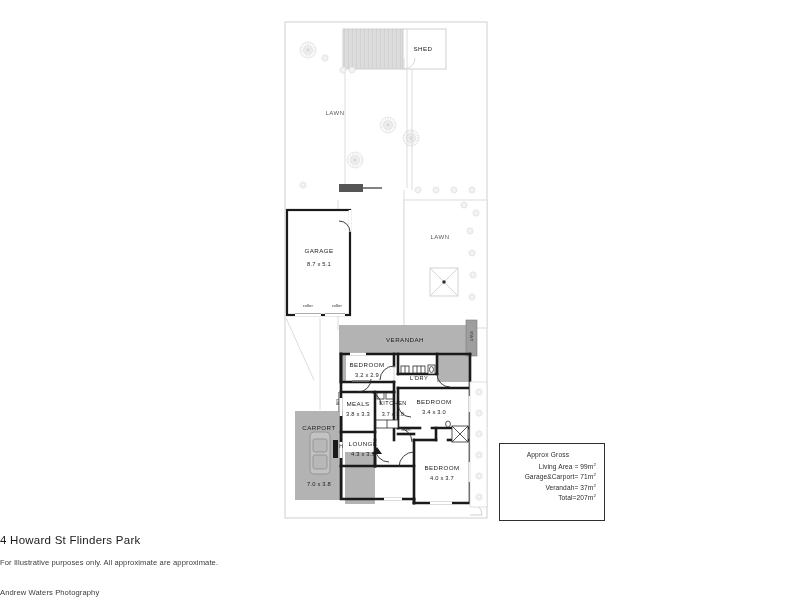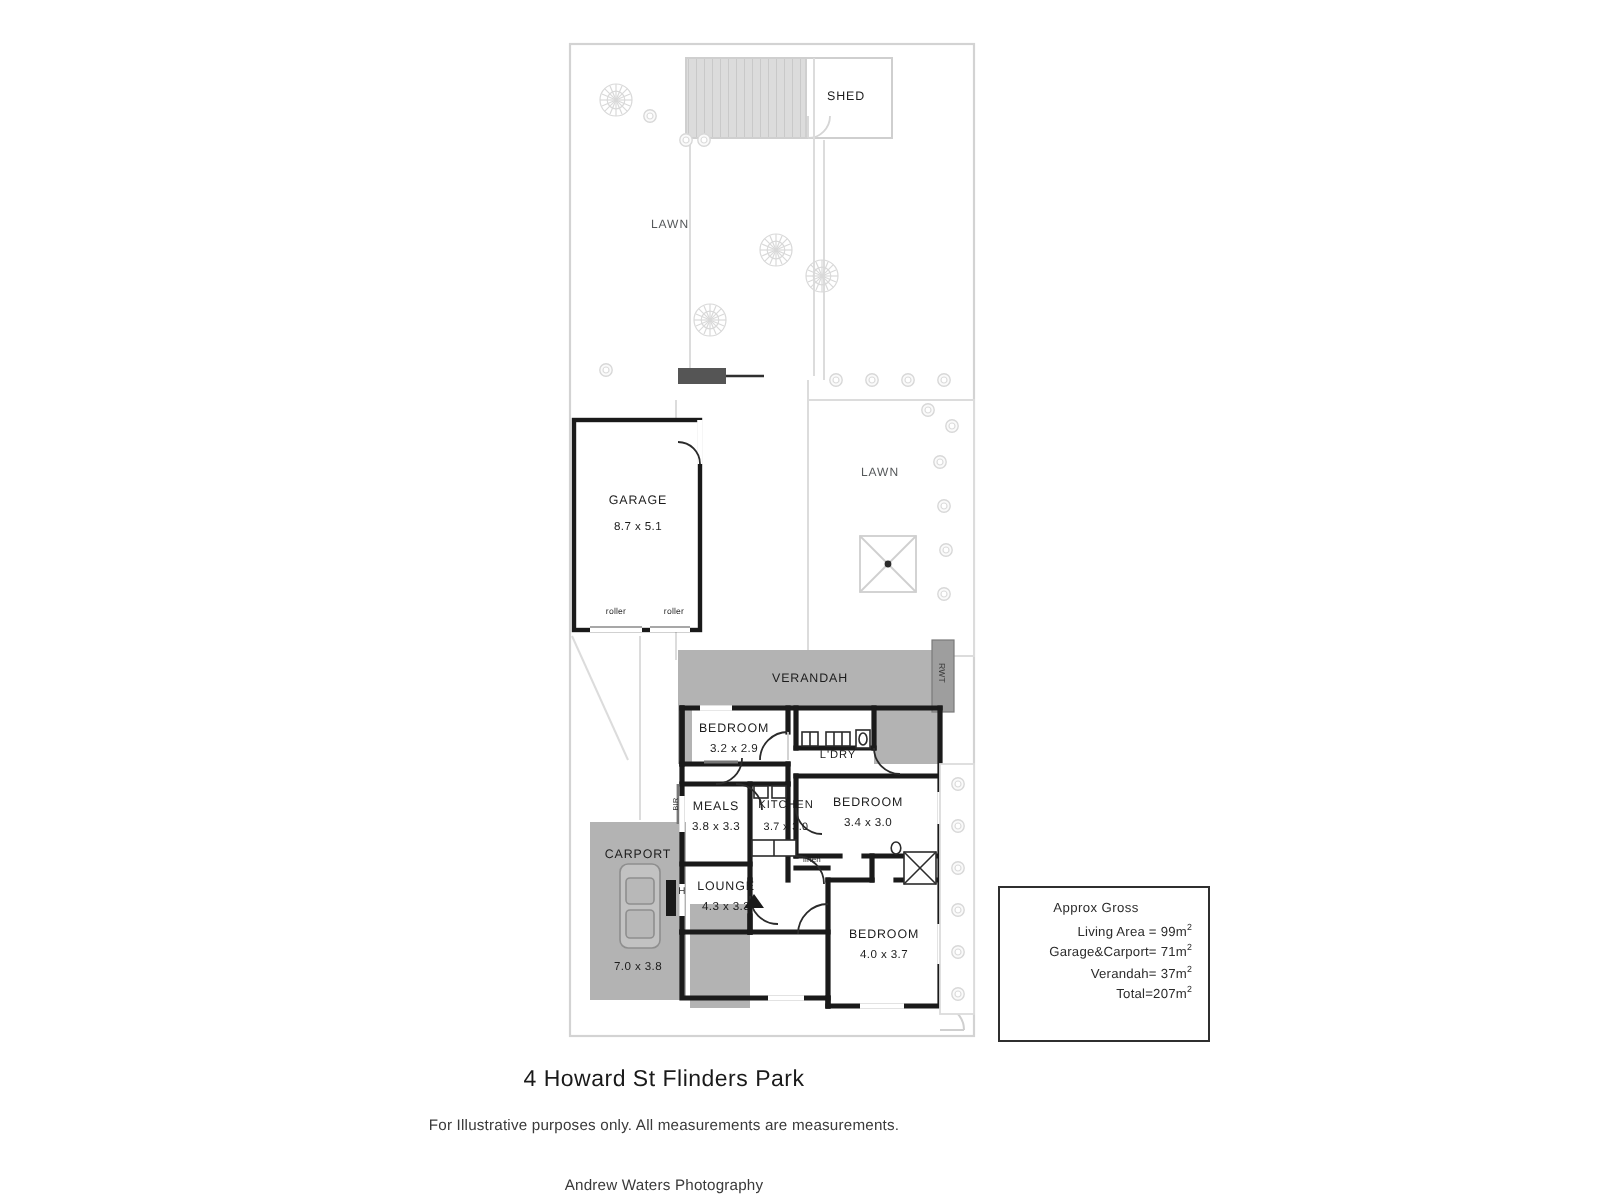--- a/index.html
+++ b/index.html
@@ -27,21 +27,21 @@
   #area-box{
     position:absolute;left:499px;top:443px;width:106px;height:78px;
     border:1.1px solid #2f2f2f;background:#fff;
     box-sizing:border-box;padding:7px 8px 0 0;
   }
   #area-box .ab-title{font-size:6.6px;text-align:center;letter-spacing:.2px;margin-bottom:4px;}
   #area-box .ab-row{font-size:6.6px;text-align:right;line-height:10.4px;letter-spacing:.1px;}
   sup{font-size:4.4px;vertical-align:super;line-height:0;}
 
   
-  #footer{position:absolute;left:0;top:534px;width:664px;text-align:center;}
+  #footer{position:absolute;left:0;top:534px;width:664px;text-align:left;}
   #title-text{font-size:11.5px;color:#1a1a1a;letter-spacing:.25px;}
   #disc1{font-size:7.6px;color:#3a3a3a;margin-top:12px;letter-spacing:.1px;}
   #disc2{font-size:7.6px;color:#3a3a3a;margin-top:21px;letter-spacing:.1px;}
 </style>
 </head>
 <body>
 
 <div id="plan-root">
 
   <svg class="svg-layer" width="800" height="600" viewBox="0 0 800 600">
@@ -340,17 +340,17 @@
       <span>Verandah=</span>
       <span>37</span><span>m</span><sup>2</sup>
     </div>
     <div class="ab-row">
       <span>Total=</span><span>207</span><span>m</span><sup>2</sup>
     </div>
   </div>
 
   <div id="footer">
     <div id="title-text">4 Howard St Flinders Park</div>
-    <div id="disc1">For Illustrative purposes only. All measurements are measurements.</div>
+    <div id="disc1">For Illustrative purposes only. All approximate are approximate.</div>
     <div id="disc2">Andrew Waters Photography</div>
   </div>
 
 </div>
 
 </body></html>

